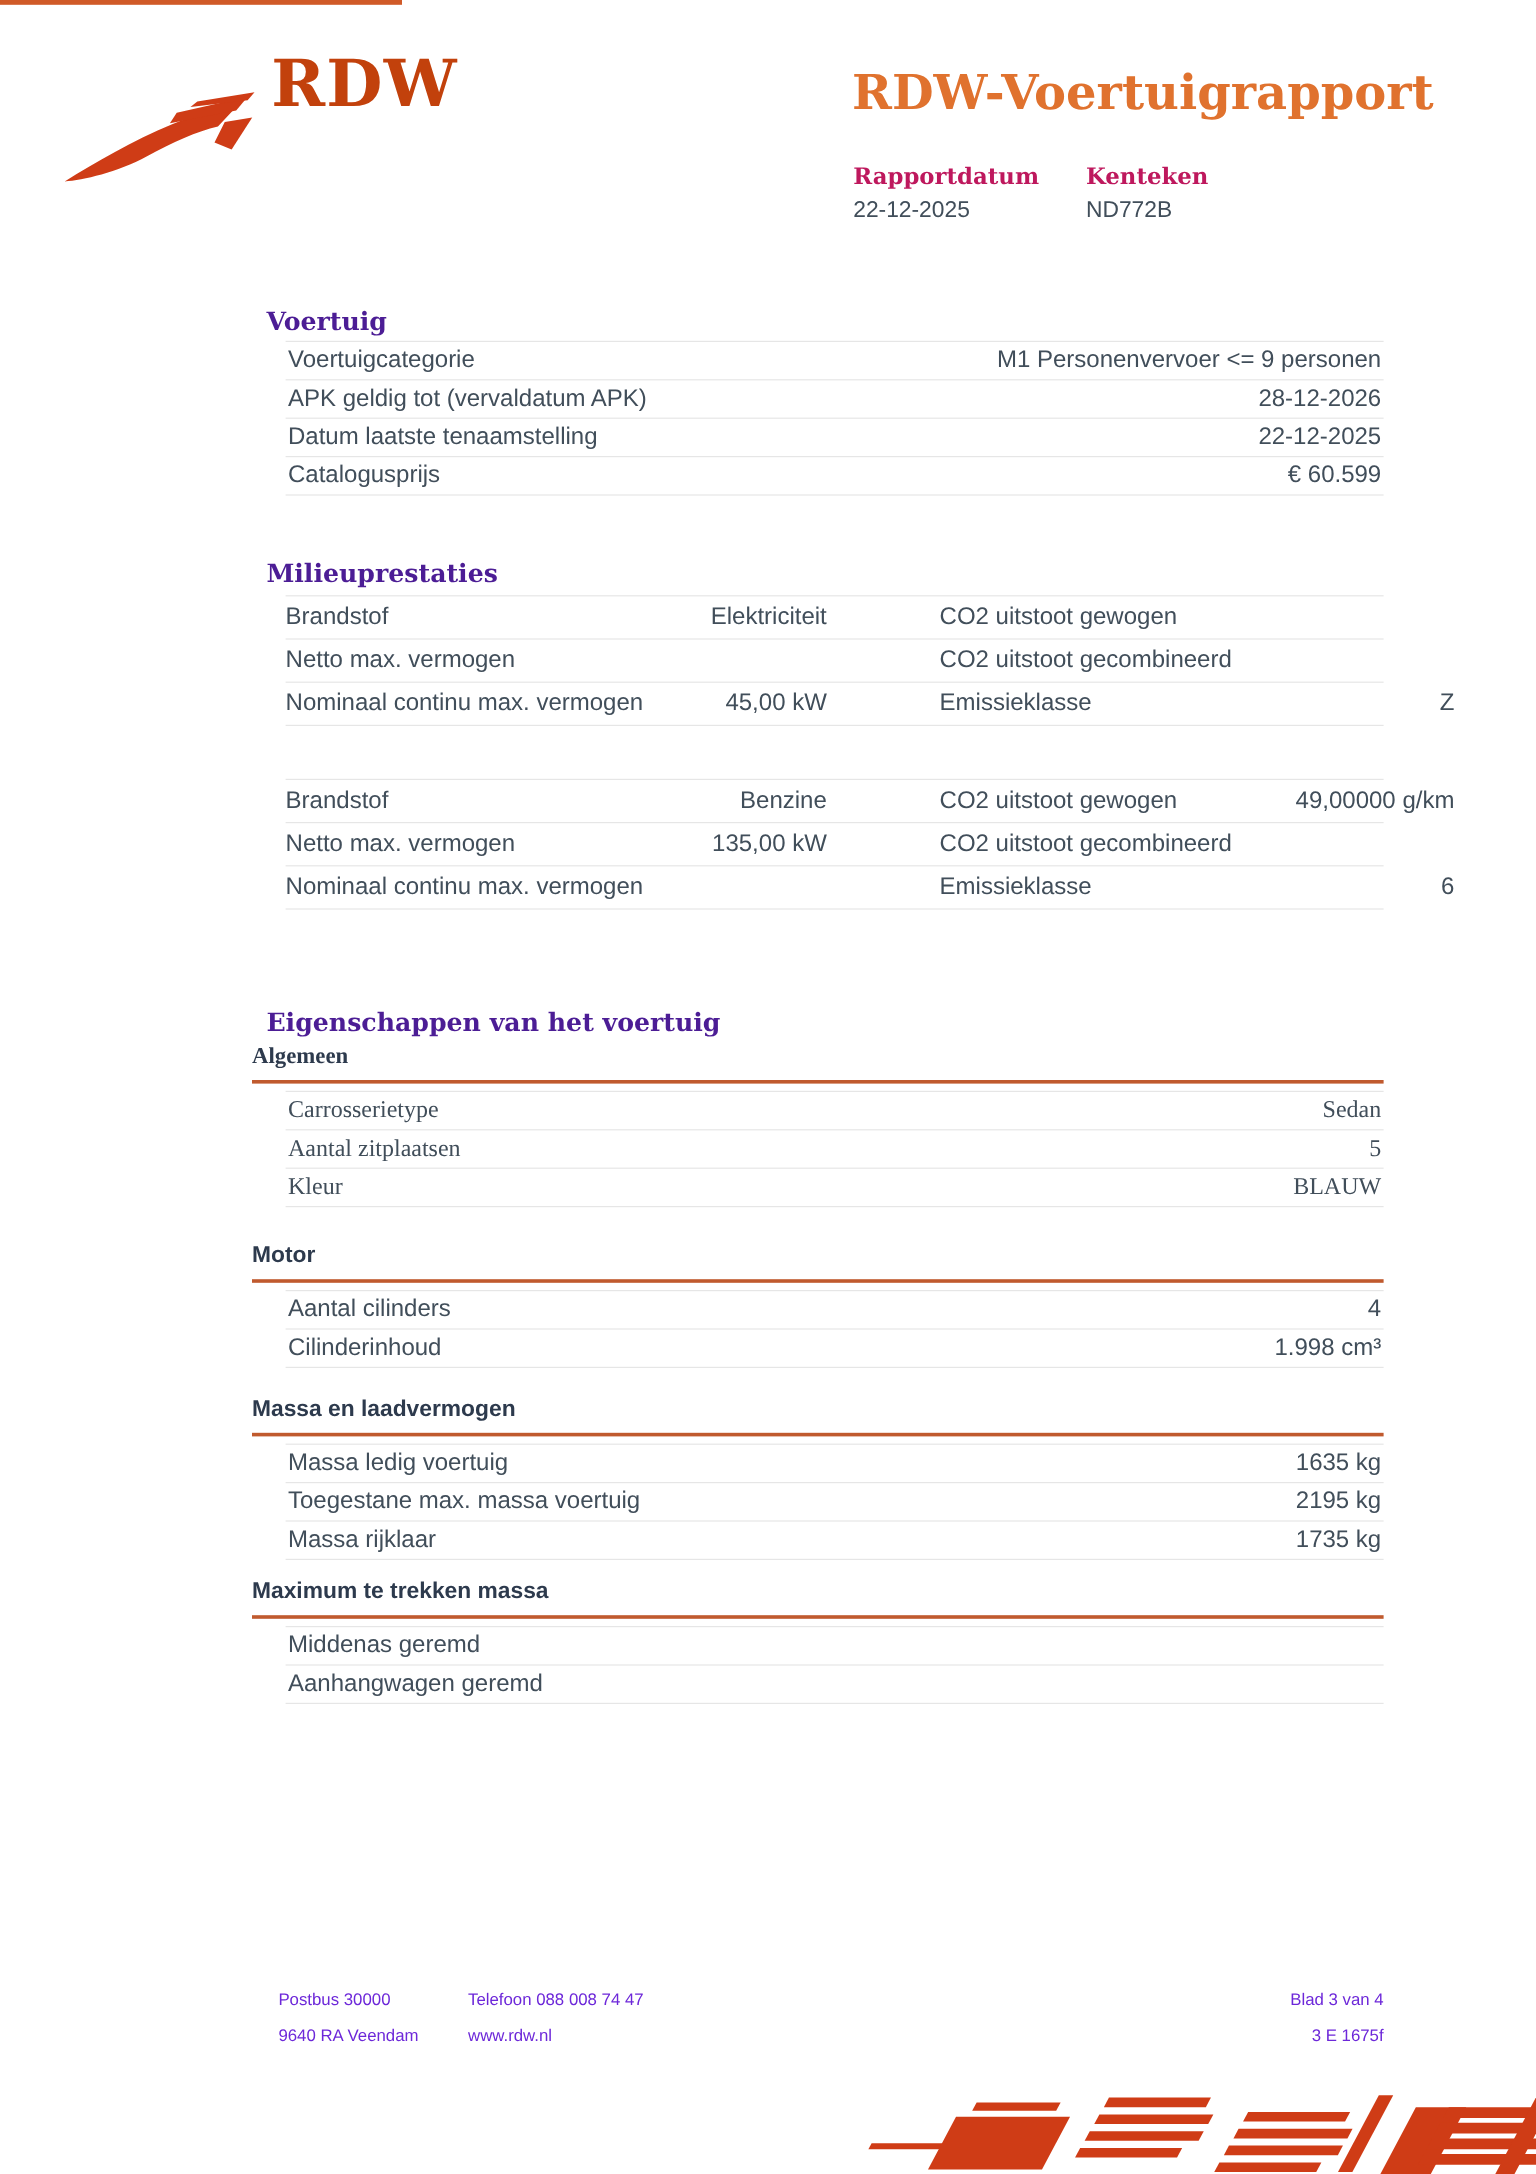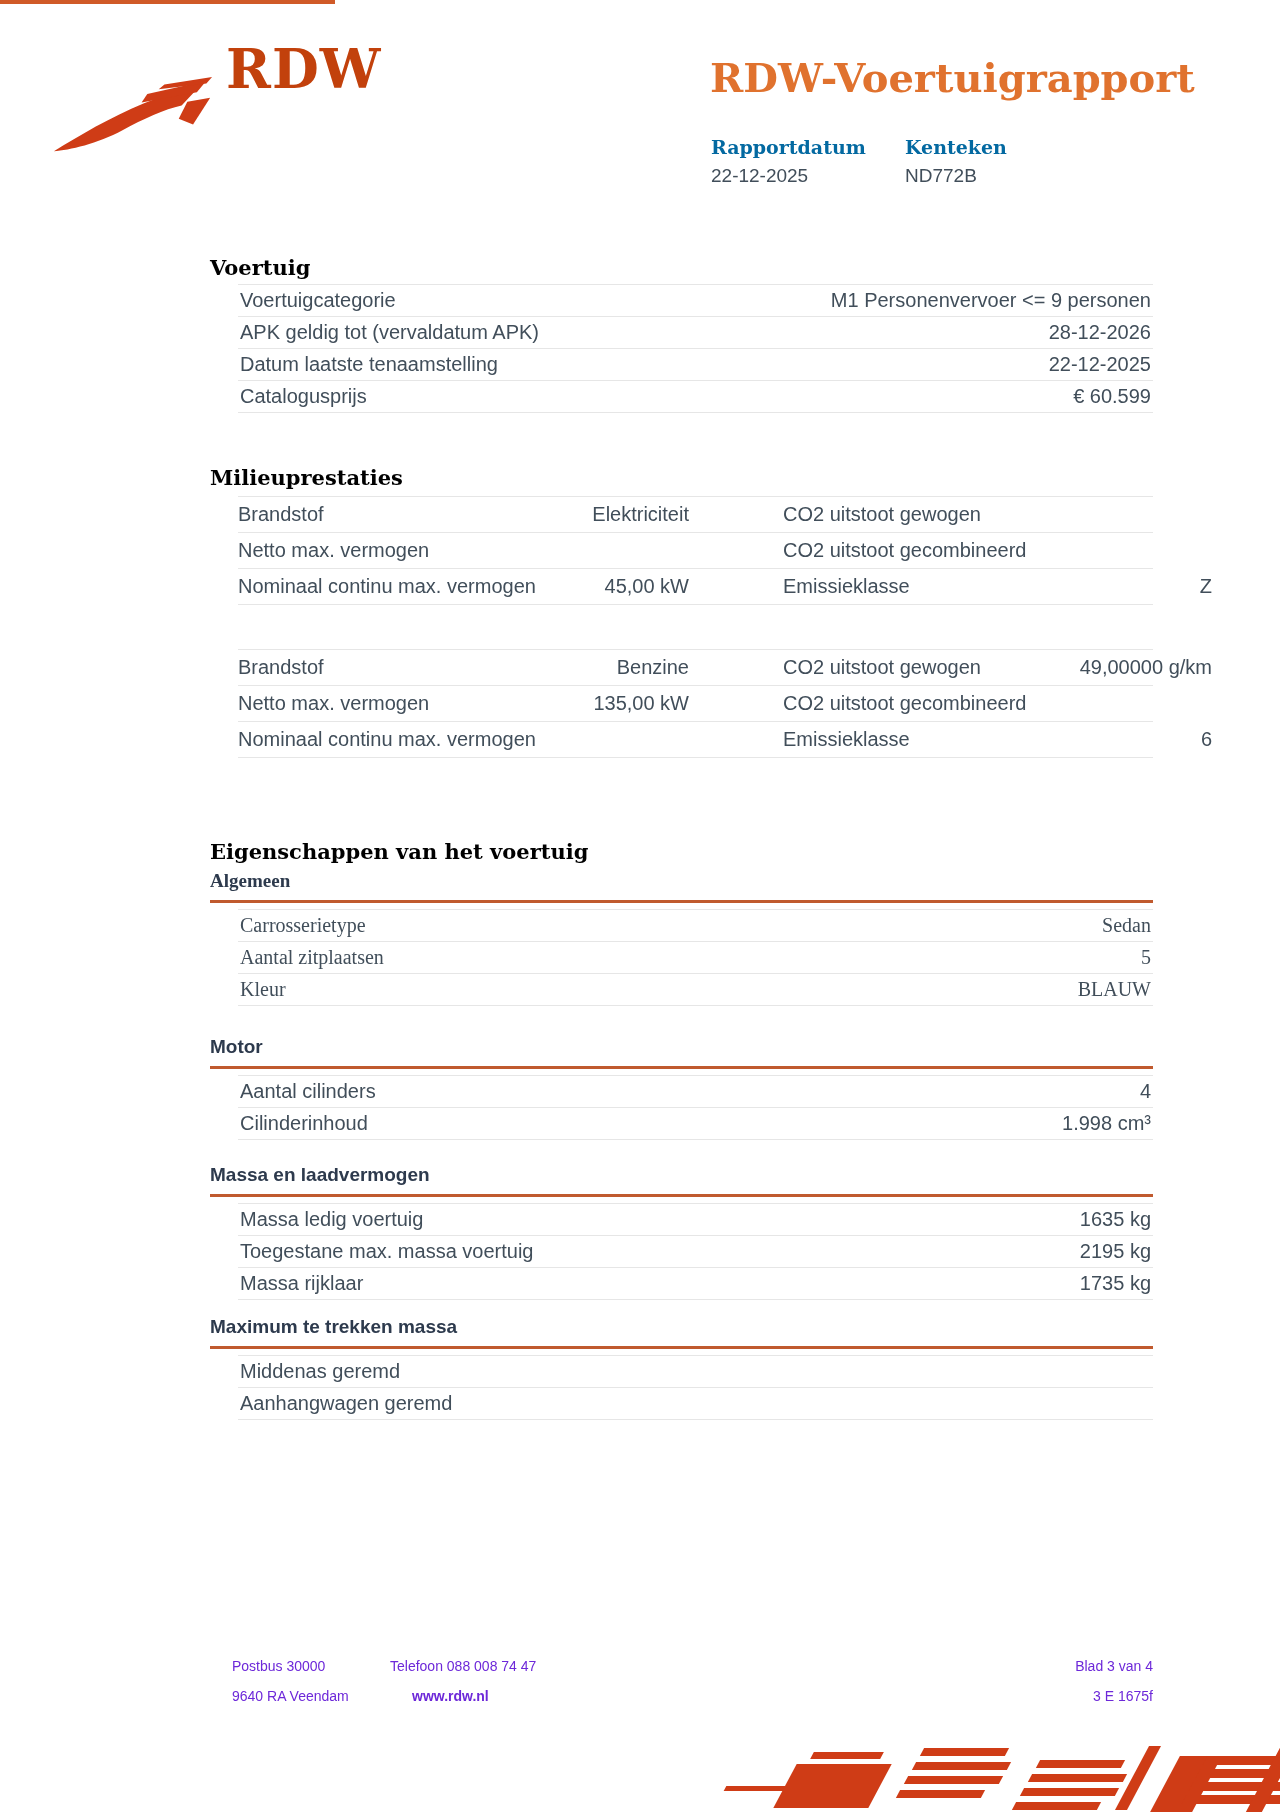--- a/index.html
+++ b/index.html
@@ -8,27 +8,27 @@
   
   .top-line{position:absolute;left:0;top:0;width:335px;height:4px;background:#d05a28;}
 
   
   .logo-swoosh{position:absolute;left:52px;top:76px;width:162px;height:78px;}
   .logo-text{position:absolute;left:226px;top:42px;font-family:"DejaVu Serif",serif;
              font-weight:bold;font-size:54px;line-height:1;color:#c2410c;letter-spacing:1px;}
   .doc-title{position:absolute;left:710px;top:56px;margin:0;font-family:"DejaVu Serif",serif;
              font-weight:bold;font-size:40px;line-height:1.1;color:#e0722e;}
   .meta-label{position:absolute;top:136px;font-family:"DejaVu Serif",serif;font-weight:bold;
-              font-size:19px;color:#0369a1;}
+              font-size:19px;color:#be185d;}
   .meta-value{position:absolute;top:165px;font-size:19px;color:#414e5a;}
   .meta-col1{left:711px;} .meta-col2{left:905px;}
 
   
   .sec{position:absolute;left:210px;width:943px;}
-  .sec-h{font-family:"DejaVu Serif",serif;font-weight:bold;font-size:21px;line-height:24px;color:#000000;}
+  .sec-h{font-family:"DejaVu Serif",serif;font-weight:bold;font-size:21px;line-height:24px;color:#4c1d95;margin-left:12px;}
   .tbl{border-top:1px solid #e6e6e6;margin-left:28px;}
   .row{height:31px;display:flex;justify-content:space-between;align-items:center;
        border-bottom:1px solid #e6e6e6;font-size:20px;padding:0 2px;}
   .row .lbl{white-space:nowrap;}
   .row .val{white-space:nowrap;text-align:right;}
 
   
   .sec-voertuig{top:256px;} .sec-voertuig .tbl{margin-top:4px;}
   .sec-milieu{top:466px;}   .sec-milieu .tbl{margin-top:6px;}
   .m-tbl2{margin-top:44px !important;}
@@ -40,21 +40,21 @@
   .sec-eig-h{top:840px;}
   .sub{position:absolute;left:210px;width:943px;}
   .sub-title{font-weight:bold;font-size:19px;line-height:22px;color:#2d3a4d;}
   .orange-rule{margin-top:8px;height:3px;background:#c05a2e;}
   .sub .tbl{margin-top:6px;}
   .sub-algemeen{top:870px;font-family:Liberation Serif, serif;} .sub-motor{top:1036px;} .sub-massa{top:1164px;} .sub-maximum{top:1316px;}
 
   
   .foot{position:absolute;font-size:14px;color:#6d28d9;}
   .f-l1{left:232px;top:1658px;} .f-l2{left:232px;top:1688px;}
-  .f-m1{left:390px;top:1658px;} .f-m2{left:412px;top:1688px;font-weight:bold;}
+  .f-m1{left:390px;top:1658px;} .f-m2{left:390px;top:1688px;}
   .f-r1{left:903px;top:1658px;width:250px;text-align:right;}
   .f-r2{left:903px;top:1688px;width:250px;text-align:right;}
 
   
   .footer-graphic{position:absolute;left:620px;top:1740px;width:660px;height:72px;overflow:hidden;}
   .g{position:absolute;background:#cf3c16;transform:skewX(-28deg);}
 </style>
 </head>
 <body>
 

